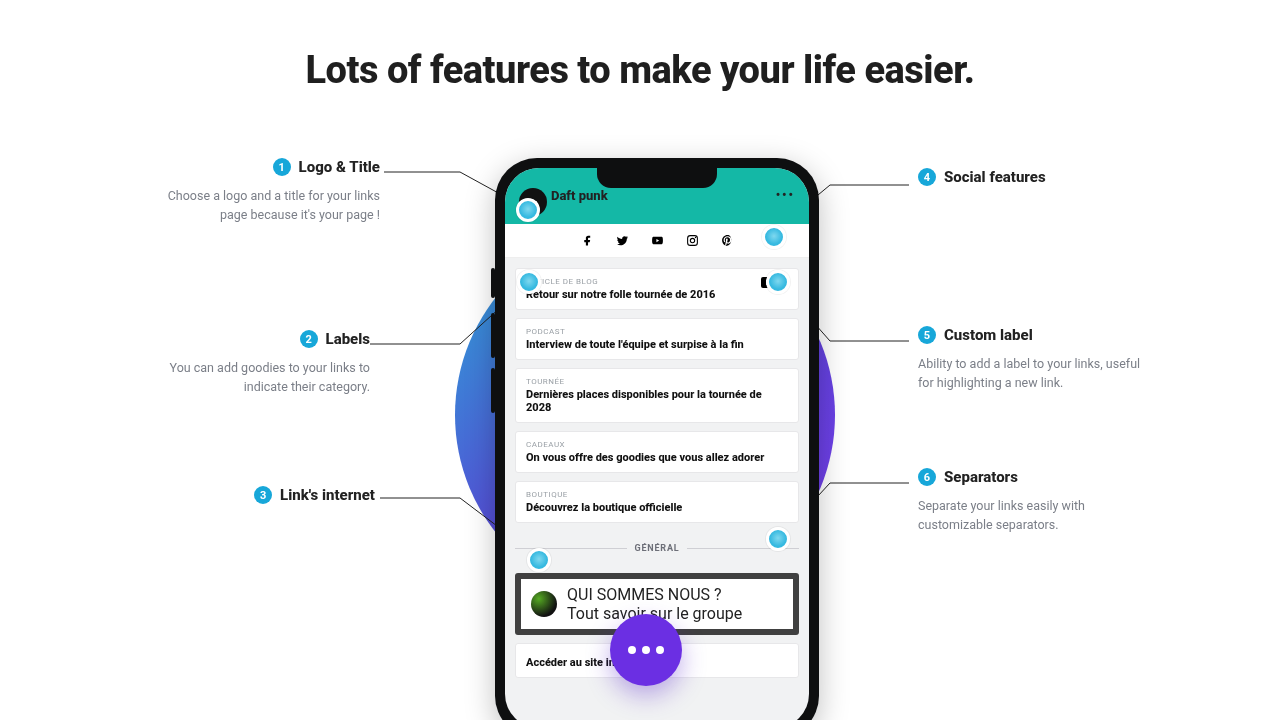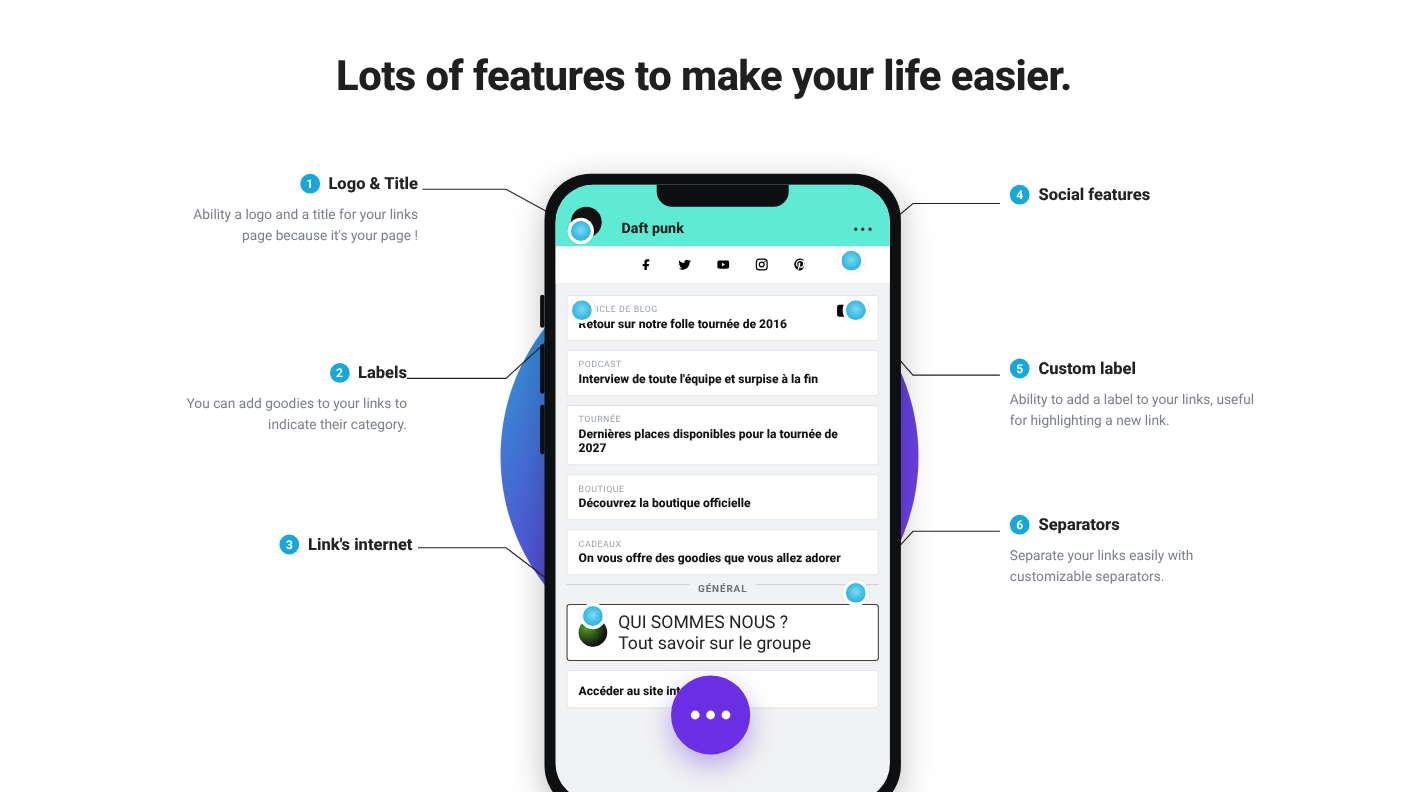--- a/index.html
+++ b/index.html
@@ -6,35 +6,35 @@
   .stage{position:relative;width:1280px;height:720px}
   h1{position:absolute;top:48px;left:0;right:0;text-align:center;font-size:38px;font-weight:800;color:#1f1f1f;margin:0;letter-spacing:-0.5px}
   
   .bgcircle{position:absolute;width:380px;height:380px;border-radius:50%;left:455px;top:225px;background:linear-gradient(135deg,#29a9d6 0%,#5a43d6 50%,#7a3ef2 100%)}
   
   .phone{position:absolute;left:495px;top:158px;width:304px;height:560px;border-radius:42px;background:#0e0f10;box-shadow:0 8px 30px rgba(0,0,0,.25);padding:10px}
   .notch{position:absolute;top:10px;left:50%;transform:translateX(-50%);width:120px;height:20px;background:#0e0f10;border-bottom-left-radius:14px;border-bottom-right-radius:14px;z-index:3}
   .sidebtn{position:absolute;left:-4px;width:4px;background:#0e0f10;border-radius:3px}
   .sb1{top:110px;height:30px}.sb2{top:155px;height:45px}.sb3{top:210px;height:45px}
   .screen{position:relative;width:100%;height:100%;background:#f1f2f3;border-radius:34px;overflow:hidden}
-  .hdr{display:flex;align-items:flex-end;gap:18px;padding:20px 14px 8px;background:#5eead4}
+  .hdr{display:flex;align-items:flex-start;gap:4px;padding:20px 14px 8px;background:#14b8a6}
   .avatar{width:28px;height:28px;border-radius:50%;background:#111;display:flex;align-items:center;justify-content:center;color:#fff;font-size:8px;font-style:italic;font-weight:700}
   .profile{font-weight:800;font-size:13px;flex:1}
   .more{font-weight:900;letter-spacing:2px;font-size:12px;color:#222}
   .socials{display:flex;gap:22px;justify-content:center;padding:8px 0 12px;background:#fff;border-bottom:1px solid #eee}
   .socials svg,.socials .si{width:13px;height:13px}
   .cards{padding:10px 10px 0;display:flex;flex-direction:column;gap:8px}
   .card{background:#fff;border:1px solid #e7e7e9;border-radius:3px;padding:8px 10px;position:relative}
   .card .lbl{font-size:8px;letter-spacing:.5px;color:#9aa0a6;text-transform:uppercase}
   .card .ttl{font-size:11px;font-weight:800;margin-top:2px;color:#111}
   .newtag{position:absolute;right:10px;top:8px;background:#000;color:#fff;font-size:8px;font-weight:700;padding:1px 5px;border-radius:2px}
-  .sep{display:flex;gap:8px;margin:0 0}
+  .sep{display:flex;align-items:center;gap:8px;margin:12px 0}
   .sep .line{flex:1;height:1px;background:#cfcfd4}
   .sep .txt{font-size:9px;letter-spacing:.8px;color:#6d6f78;font-weight:700}
-  .card2{display:flex;gap:10px;align-items:center;background:#fff;border:1px solid #404040;border-radius:3px;padding:6px 10px}
+  .card2{display:flex;gap:10px;align-items:center;background:#fff;border:6px solid #404040;border-radius:3px;padding:6px 10px}
   .thumb{width:26px;height:26px;border-radius:50%;background:radial-gradient(circle at 30% 30%,#5a2,#111 70%)}
   
   .badge{display:inline-flex;align-items:center;justify-content:center;width:18px;height:18px;border-radius:50%;background:#17a7d9;color:#fff;font-size:11px;font-weight:700;margin-right:8px;vertical-align:middle}
   .callout{position:absolute;max-width:230px}
   .callout .ct{font-size:15px;font-weight:800;color:#222}
   .callout .cd{font-size:12.5px;color:#7b7f88;line-height:1.55;margin-top:10px}
   .callout.left{text-align:right}
   .callout.left .cthead{display:flex;justify-content:flex-end;align-items:center}
   .callout.right .cthead{display:flex;align-items:center}
   
@@ -97,29 +97,29 @@
           <div class="lbl">ARTICLE DE BLOG</div>
           <div class="ttl">Retour sur notre folle tournée de 2016</div>
           <div class="newtag">NEW</div>
         </div>
         <div class="card">
           <div class="lbl">PODCAST</div>
           <div class="ttl">Interview de toute l'équipe et surpise à la fin</div>
         </div>
         <div class="card">
           <div class="lbl">TOURNÉE</div>
-          <div class="ttl">Dernières places disponibles pour la tournée de 2027</div>
+          <div class="ttl">Dernières places disponibles pour la tournée de 2028</div>
+        </div>
+        <div class="card">
+          <div class="lbl">CADEAUX</div>
+          <div class="ttl">On vous offre des goodies que vous allez adorer</div>
         </div>
         <div class="card">
           <div class="lbl">BOUTIQUE</div>
           <div class="ttl">Découvrez la boutique officielle</div>
-        </div>
-        <div class="card">
-          <div class="lbl">CADEAUX</div>
-          <div class="ttl">On vous offre des goodies que vous allez adorer</div>
         </div>
         <div class="sep">
           <div class="line"></div>
             <div class="txt">GÉNÉRAL</div>
             <div class="line"></div>
         </div>
         <div class="card2">
           <div class="thumb"></div>
           <div>
             <div class="lbl">QUI SOMMES NOUS ?</div>
@@ -138,21 +138,21 @@
   <div class="marker" style="left:527px;top:548px"></div>
   <div class="marker" style="left:762px;top:225px"></div>
   <div class="marker" style="left:766px;top:270px"></div>
   <div class="marker" style="left:766px;top:527px"></div>
 
   <div class="callout left" style="left:160px;top:158px;width:220px">
     <div class="cthead">
         <span class="badge">1</span>
         <span class="ct">Logo &amp; Title</span>
       </div>
-    <div class="cd">Ability a logo and a title for your links page because it's your page !</div>
+    <div class="cd">Choose a logo and a title for your links page because it's your page !</div>
   </div>
   <div class="callout left" style="left:160px;top:330px;width:210px">
     <div class="cthead">
         <span class="badge">2</span>
         <span class="ct">Labels</span>
       </div>
     <div class="cd">You can add goodies to your links to indicate their category.</div>
   </div>
   <div class="callout left" style="left:160px;top:486px;width:215px">
     <div class="cthead">

